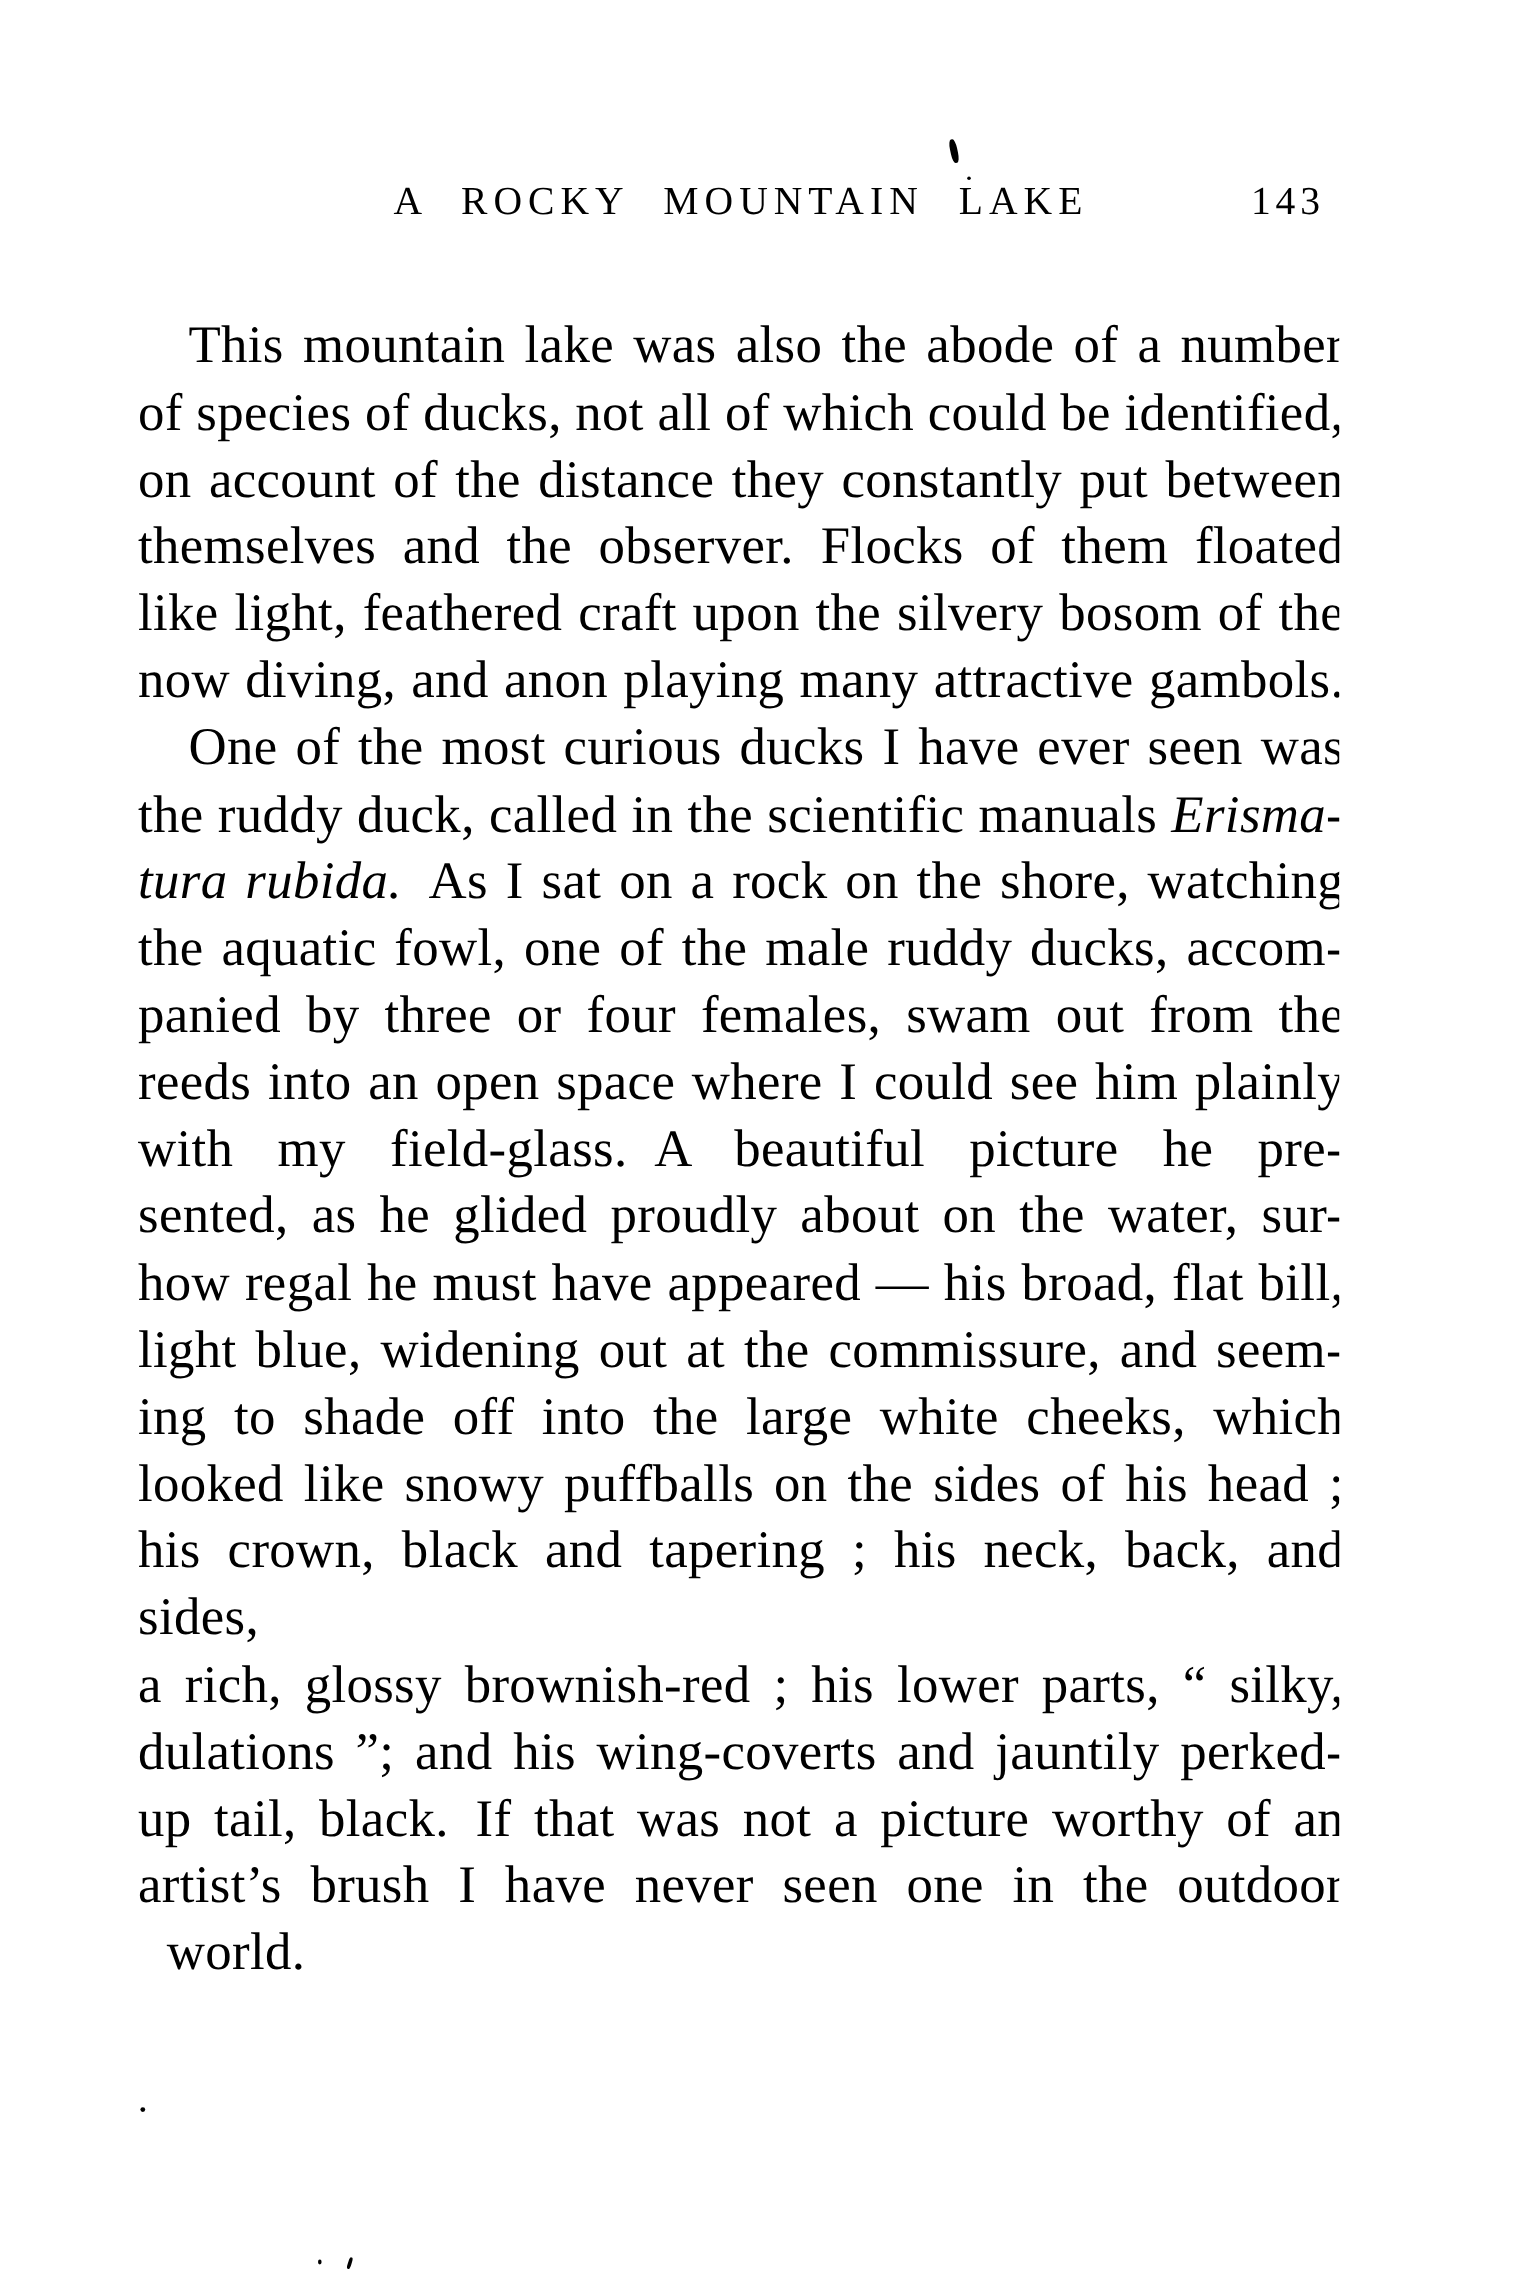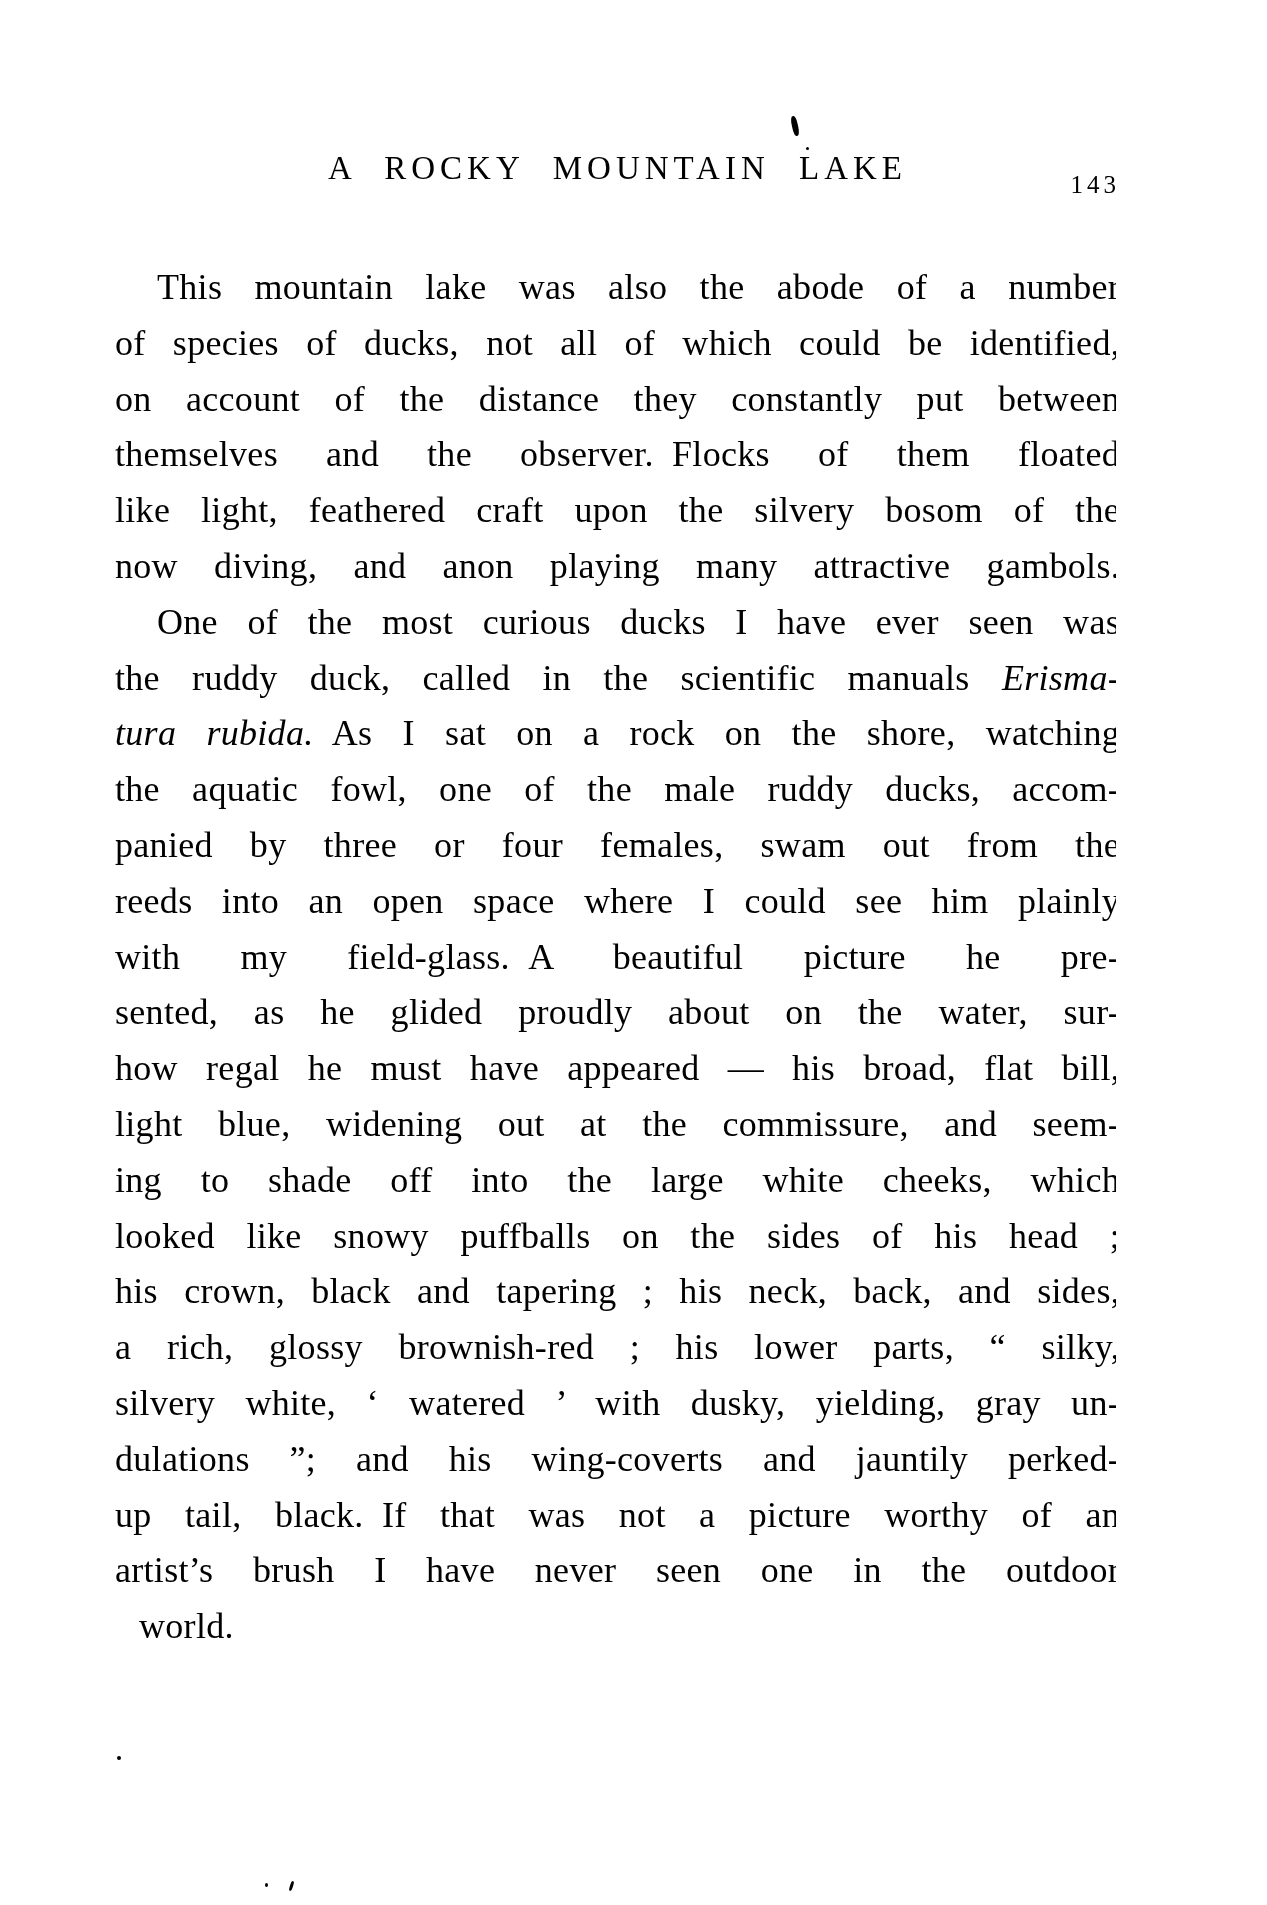--- a/index.html
+++ b/index.html
@@ -29,32 +29,31 @@
     right: 0;
     top: 0;
     text-align: center;
     font-size: 33px;
     letter-spacing: 5px;
     word-spacing: 16px;
     white-space: nowrap;
   }
   .page-number {
     position: absolute;
-    right: 0;
+    right: 16px;
     top: 0;
-    font-size: 25px;
+    font-size: 33px;
     letter-spacing: 4px;
-    margin-top: 21px;
   }
   .text-block {
     position: absolute;
     left: 115px;
     top: 260px;
     width: 1005px;
-    font-size: 36px;
+    font-size: 44px;
     line-height: 55.8px;
     letter-spacing: 0.3px;
   }
   .text-line {
     text-align: justify;
     text-align-last: justify;
   }
   .text-line.indent {
     padding-left: 42px;
   }
@@ -94,21 +93,20 @@
       <div class="text-line"><span>panied by three or four females, swam out from the</span></div>
       <div class="text-line"><span>reeds into an open space where I could see him plainly</span></div>
       <div class="text-line"><span>with my field-glass. A beautiful picture he pre-</span></div>
       <div class="text-line"><span>sented, as he glided proudly about on the water, sur-</span></div>
       <div class="text-line"><span>how regal he must have appeared — his broad, flat bill,</span></div>
       <div class="text-line"><span>light blue, widening out at the commissure, and seem-</span></div>
       <div class="text-line"><span>ing to shade off into the large white cheeks, which</span></div>
       <div class="text-line"><span>looked like snowy puffballs on the sides of his head ;</span></div>
       <div class="text-line"><span>his crown, black and tapering ; his neck, back, and sides,</span></div>
       <div class="text-line"><span>a rich, glossy brownish-red ; his lower parts, “ silky,</span></div>
-      <div class="text-line"><span>silvery white, ‘ watered ’ with dusky, yielding, gray un-</span></div>
       <div class="text-line"><span>dulations ”; and his wing-coverts and jauntily perked-</span></div>
       <div class="text-line"><span>up tail, black. If that was not a picture worthy of an</span></div>
       <div class="text-line"><span>artist’s brush I have never seen one in the outdoor</span></div>
       <div class="text-line para-end"><span>world.</span></div>
     </div>
 
   <div id="artifacts">
       <div class="artifact" style="left: 792px; top: 116px; width: 6px; height: 20px; transform: rotate(-12deg); border-radius: 40%; background: rgb(0, 0, 0);"></div>
       <div class="artifact" style="left: 806px; top: 147px; width: 3px; height: 3px; transform: rotate(0deg); border-radius: 50%; background: rgb(0, 0, 0);"></div>
       <div class="artifact" style="left: 1172px; top: 492px; width: 5px; height: 5px; transform: rotate(0deg); border-radius: 50%; background: rgb(0, 0, 0);"></div>

